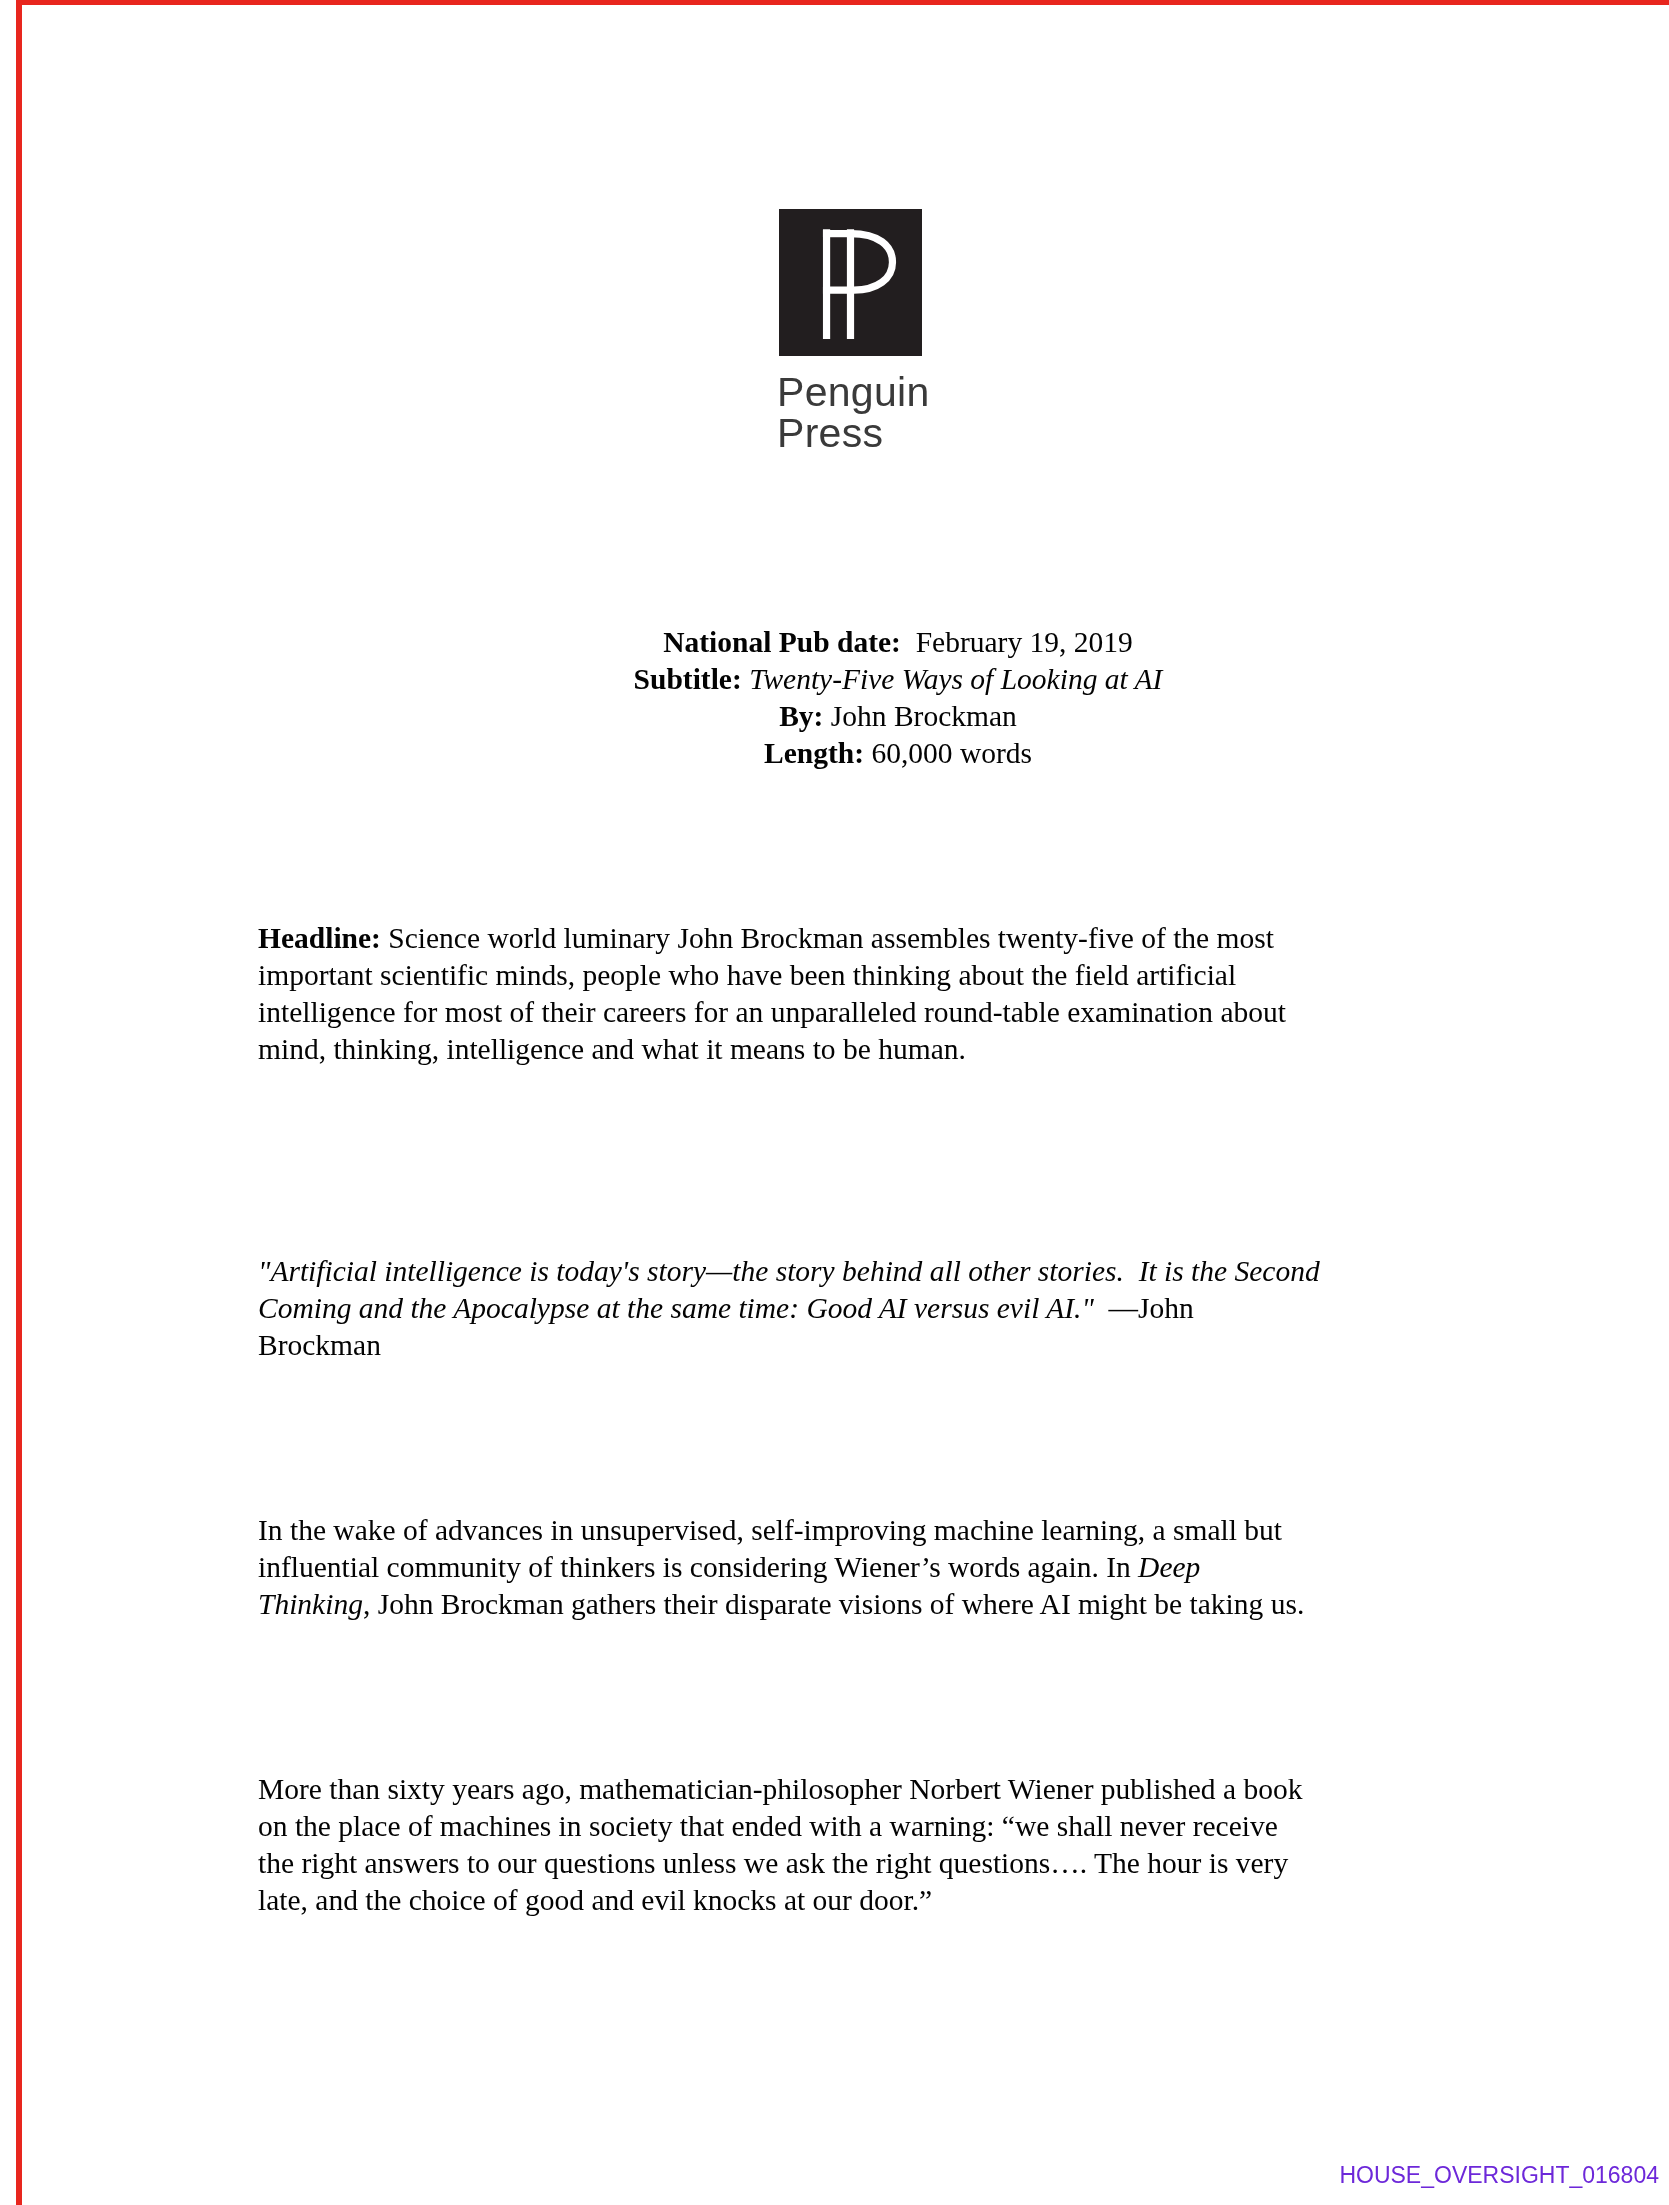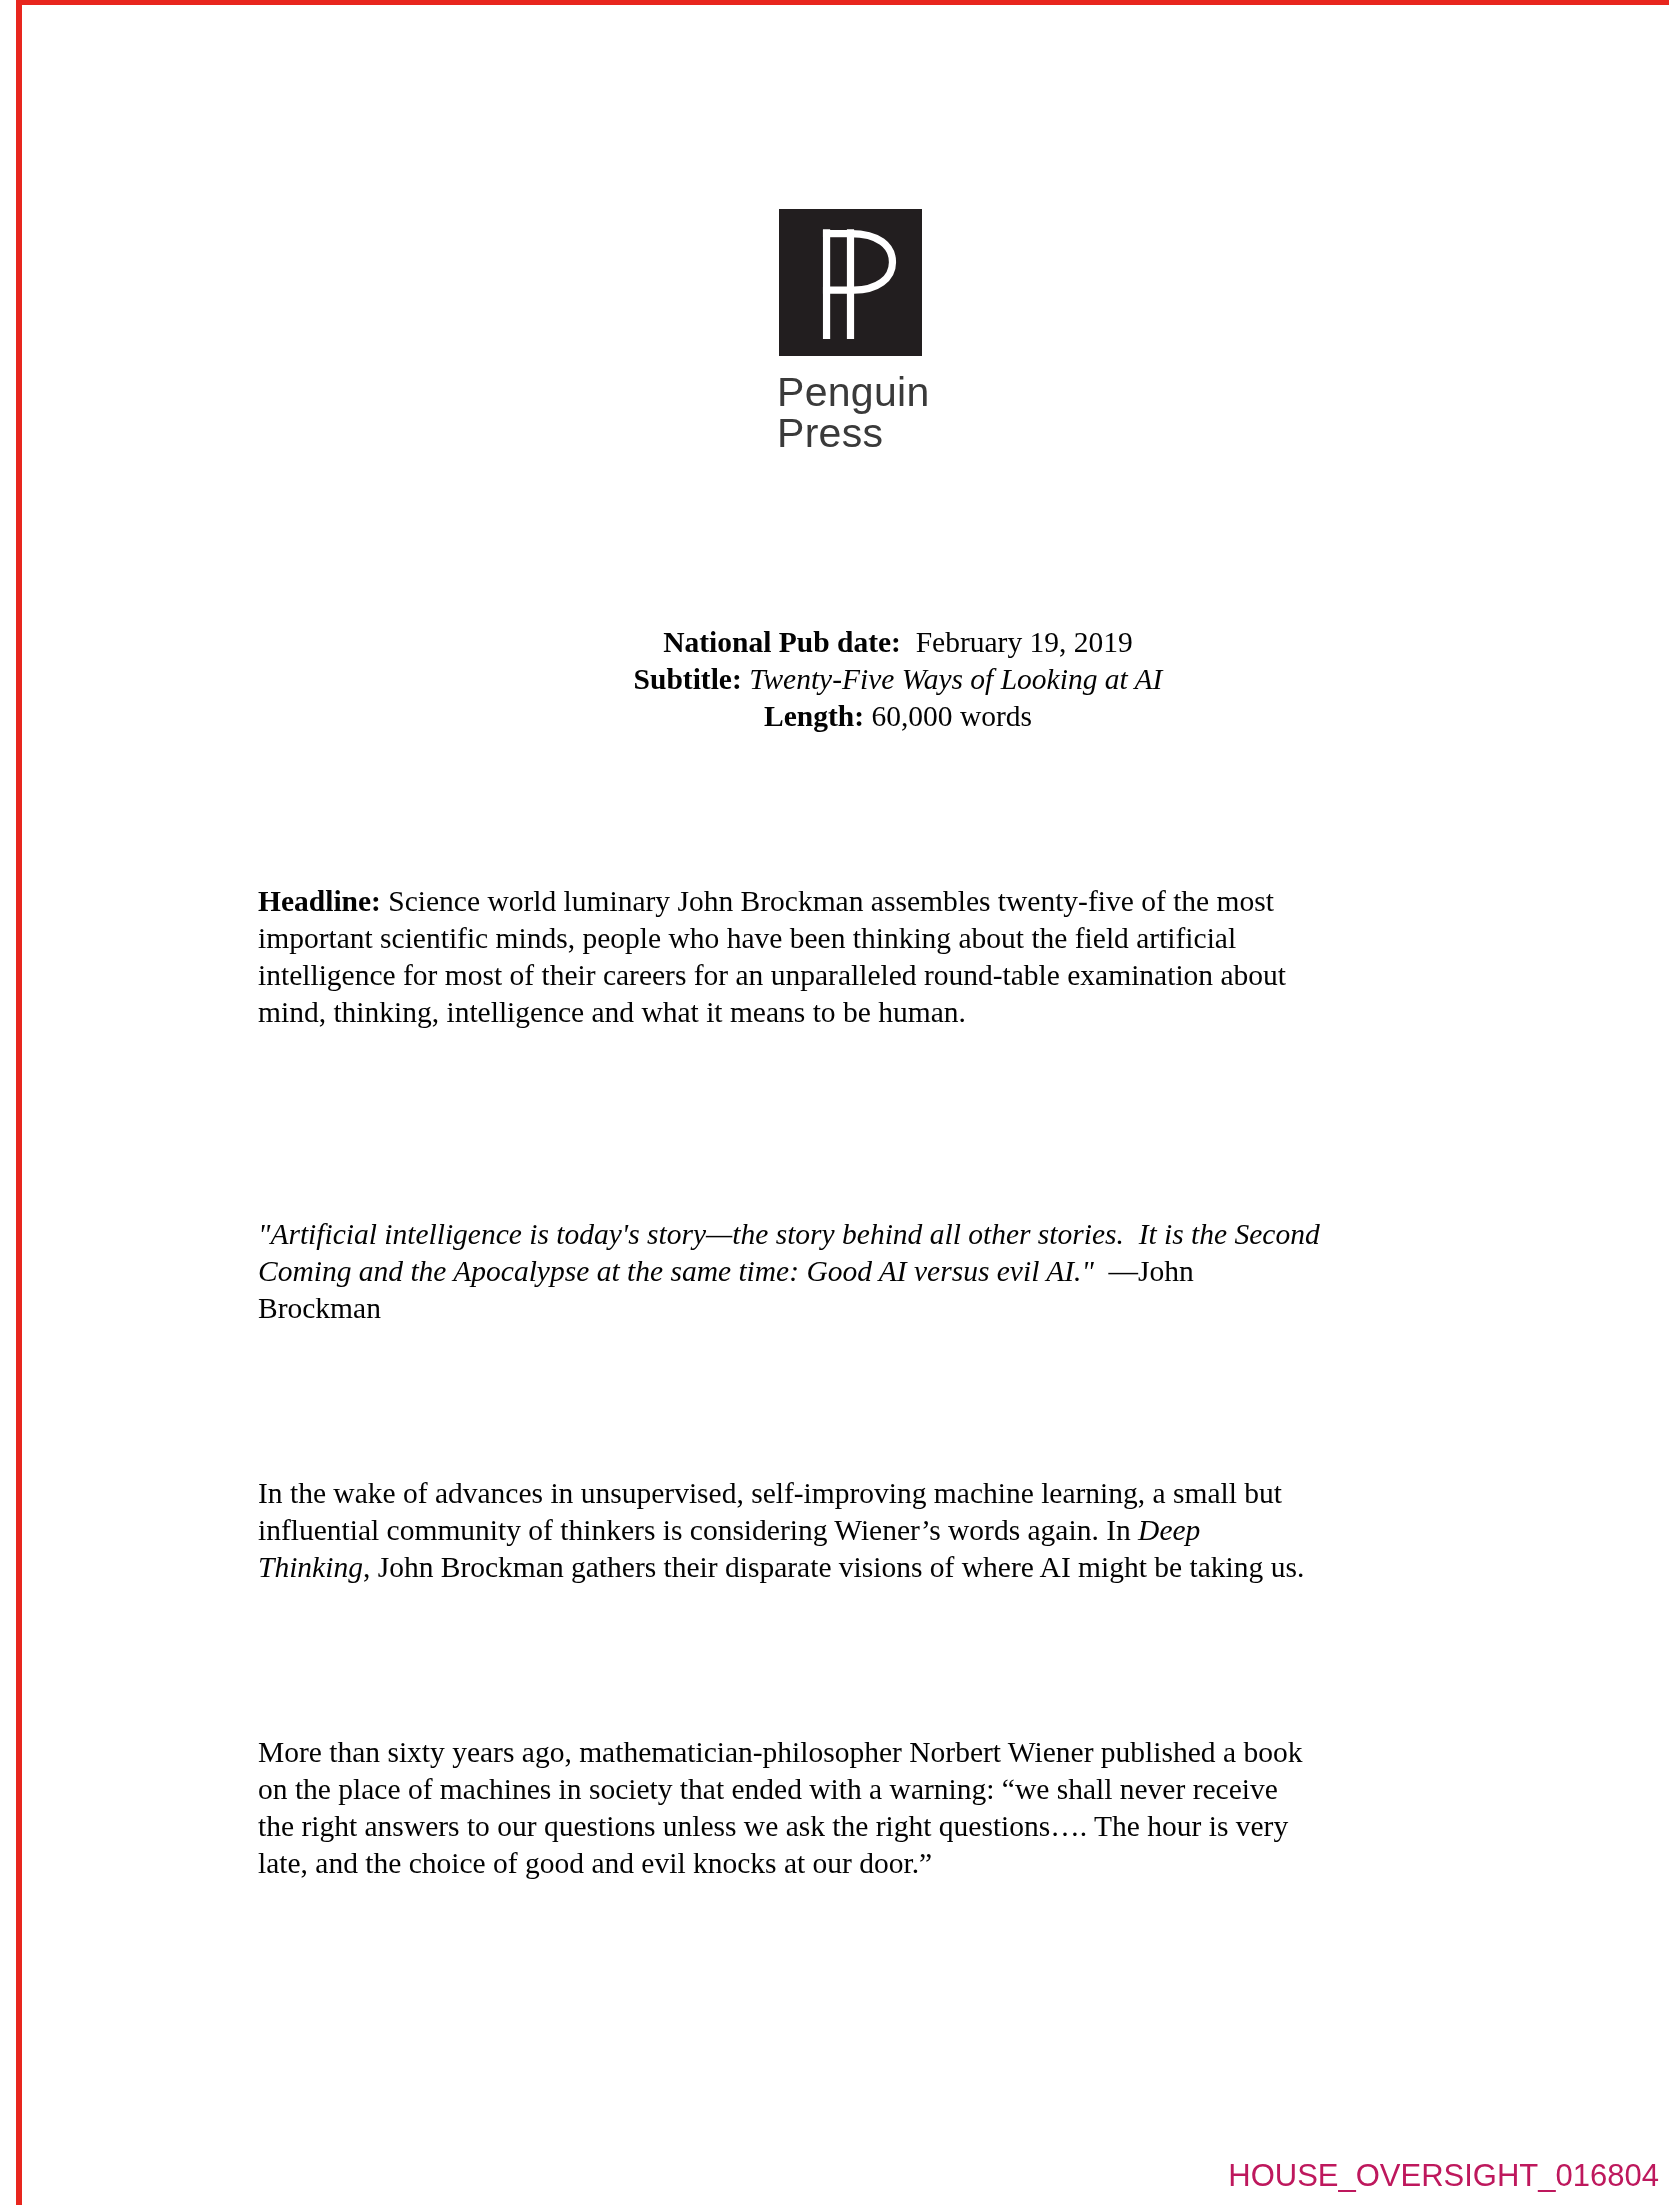--- a/index.html
+++ b/index.html
@@ -37,21 +37,21 @@
   }
   .content p { margin: 37px 0 0 8px; }
   .content .meta-block { margin: 0; text-align: center; }
   .content b { font-weight: bold; }
   .content i { font-style: italic; }
 
   
   .footer {
     position: absolute; top: 2157px; right: 26px;
     font-family: "Liberation Sans", sans-serif;
-    font-size: 31px; line-height: 37px; color: #be185d;
+    font-size: 23px; line-height: 37px; color: #6d28d9;
   }
 </style>
 </head>
 <body>
 
 <div class="page">
 
   <div class="edge-left"></div>
   <div class="edge-top"></div>
 
@@ -64,21 +64,21 @@
           <path d="M109 37.5 C152 37.5 173 56 173 81 C173 106 150 123.5 114 123.5 L67 123.5"></path>
         </g>
       </svg>
     </div>
 
   <div class="logo-wordmark">Penguin
 Press</div>
 
   <div class="content">
 
-    <div class="meta-block"><div><b>National Pub date:</b><span>  February 19, 2019</span></div><div><b>Subtitle:</b><i> Twenty-Five Ways of Looking at AI</i></div><div><b>Length:</b><span> 60,000 words</span></div></div>
+    <div class="meta-block"><div><b>National Pub date:</b><span>  February 19, 2019</span></div><div><b>Subtitle:</b><i> Twenty-Five Ways of Looking at AI</i></div><div><b>By:</b><span> John Brockman</span></div><div><b>Length:</b><span> 60,000 words</span></div></div>
 
     <p><b>Headline:</b><span> Science world luminary John Brockman assembles twenty-five of the most
 important scientific minds, people who have been thinking about the field artificial
 intelligence for most of their careers for an unparalleled round-table examination about
 mind, thinking, intelligence and what it means to be human.</span></p>
 
 
     <p><i>"Artificial intelligence is today's story—the story behind all other stories.  It is the Second
 Coming and the Apocalypse at the same time: Good AI versus evil AI."</i><span>  —John
 Brockman</span></p>

